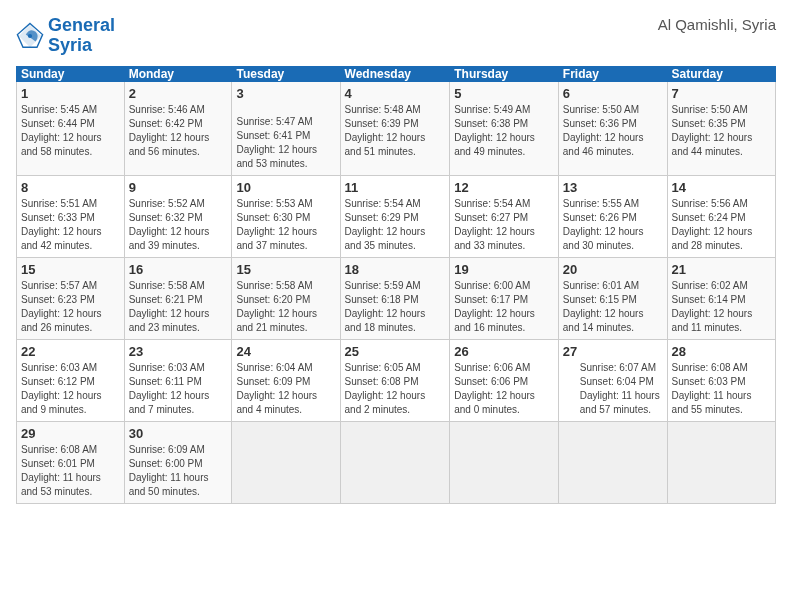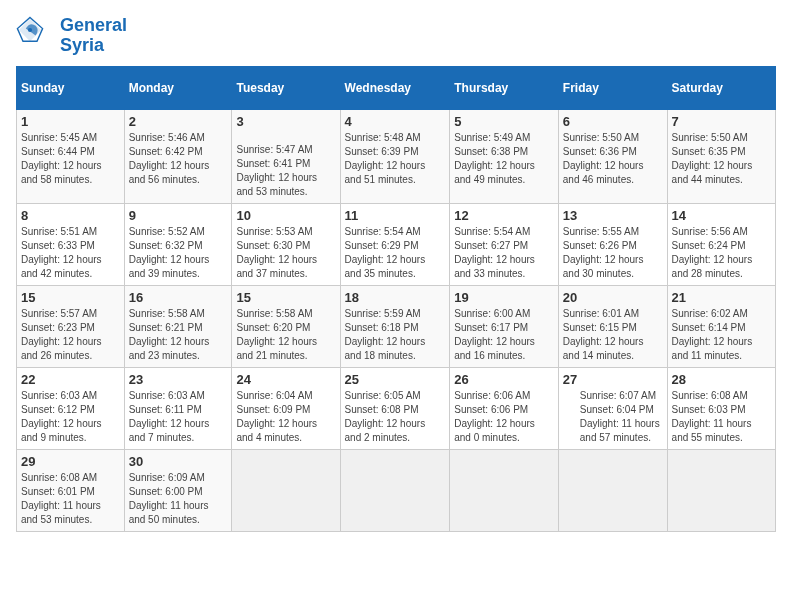--- a/index.html
+++ b/index.html
@@ -11,21 +11,22 @@
       padding: 16px;
     }
     .header {
       display: flex;
       justify-content: space-between;
       align-items: flex-start;
       margin-bottom: 10px;
     }
     .logo {
       display: flex;
-      gap: 16px;
+      align-items: center;
+      gap: 4px;
     }
     .logo-text {
       font-size: 18px;
       font-weight: bold;
       color: #333;
       line-height: 1.1;
     }
     .logo-text span { color: #1a6bb5; }
     .logo-icon {
       width: 28px;
@@ -44,21 +45,21 @@
       color: #555;
     }
     table {
       width: 100%;
       border-collapse: collapse;
       font-size: 10.5px;
     }
     thead tr th {
       background: #1a6bb5;
       color: #fff;
-      padding: 14px 4px;
+      padding: 0 4px;
       text-align: left;
       font-size: 12px;
       font-weight: bold;
       border: 1px solid #1a6bb5;
     }
     tbody tr td {
       border: 1px solid #ccc;
       vertical-align: top;
       padding: 4px 4px;
       width: 113px;
@@ -94,20 +95,21 @@
       <polygon points="20,2 38,18 30,36 10,36 2,18" fill="none" stroke="#1a6bb5" stroke-width="2"></polygon>
       <path d="M14,18 Q20,8 28,14 Q34,20 28,28" fill="#1a6bb5" opacity="0.7"></path>
       <circle cx="20" cy="20" r="3" fill="#1a6bb5"></circle>
     </svg>
     <div class="logo-text">
       <div><span>General</span></div>
       <div><span>Syria</span></div>
     </div>
   </div>
   <div class="title-block">
+    <div class="location">Al Qamishli, Syria</div>
   </div>
 </div>
 
 <table>
   <thead>
     <tr id="header-row">
         <th>Sunday</th>
         <th>Monday</th>
         <th>Tuesday</th>
         <th>Wednesday</th>

